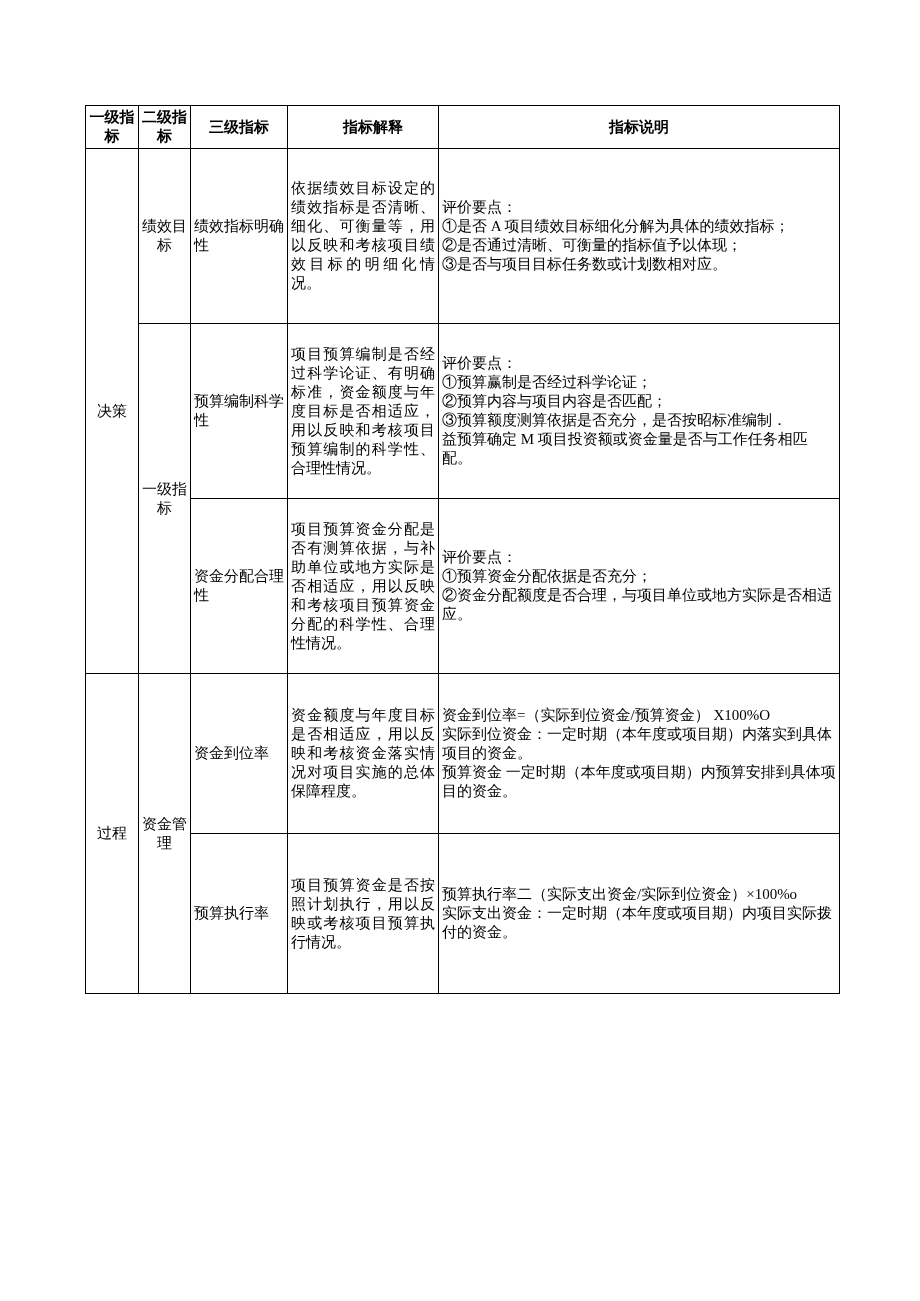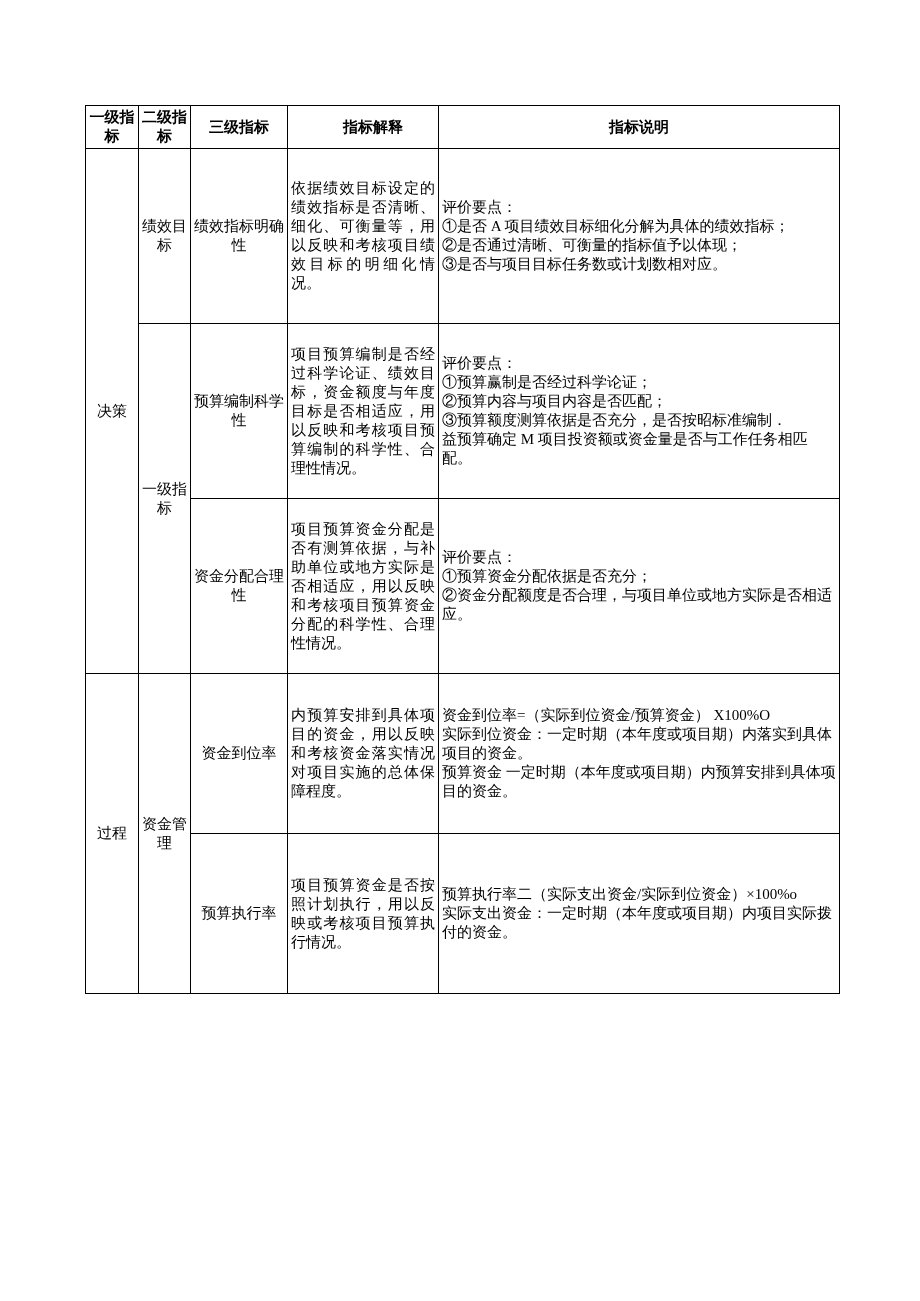--- a/index.html
+++ b/index.html
@@ -21,21 +21,21 @@
     }
     td, th {
       border: 1px solid #000;
       padding: 2px 3px;
       vertical-align: middle;
       word-wrap: break-word;
       word-break: break-all;
     }
     .col1 { width: 53px; text-align: center; }
     .col2 { width: 52px; text-align: center; }
-    .col3 { width: 97px; text-align: center; }
+    .col3 { width: 97px; text-align: left; }
     .col4 { width: 151px; text-align: justify; text-justify: inter-ideograph; }
     .col5 { width: auto; text-align: left; margin-left: 41px; }
     .header-row td { text-align: center; font-weight: bold; }
     .header-row .col4 { text-align: center; padding-left: 23px; }
     .row-high { height: 175px; }
     .row-mid { height: 160px; }
   </style>
 </head>
 <body>
 
@@ -60,35 +60,35 @@
     <td class="col1" rowspan="3">决策</td>
     <td class="col2">绩效目标</td>
     <td class="col3">绩效指标明确性</td>
     <td class="col4">依据绩效目标设定的绩效指标是否清晰、细化、可衡量等，用以反映和考核项目绩效目标的明细化情况。</td>
     <td class="col5">评价要点：<br>①是否 A 项目绩效目标细化分解为具体的绩效指标；<br>②是否通过清晰、可衡量的指标值予以体现；<br>③是否与项目目标任务数或计划数相对应。</td>
   </tr>
 
   <tr class="row-high">
     <td class="col2" rowspan="2">一级指标</td>
     <td class="col3">预算编制科学性</td>
-    <td class="col4">项目预算编制是否经过科学论证、绩效目标，资金额度与年度目标是否相适应，用以反映和考核项目预算编制的科学性、合理性情况。</td>
+    <td class="col4">项目预算编制是否经过科学论证、有明确标准，资金额度与年度目标是否相适应，用以反映和考核项目预算编制的科学性、合理性情况。</td>
     <td class="col5">评价要点：<br>①预算赢制是否经过科学论证；<br>②预算内容与项目内容是否匹配；<br>③预算额度测算依据是否充分，是否按昭标准编制．<br>益预算确定 M 项目投资额或资金量是否与工作任务相匹配。</td>
   </tr>
 
   <tr class="row-high">
     <td class="col3">资金分配合理性</td>
     <td class="col4">项目预算资金分配是否有测算依据，与补助单位或地方实际是否相适应，用以反映和考核项目预算资金分配的科学性、合理性情况。</td>
     <td class="col5">评价要点：<br>①预算资金分配依据是否充分；<br>②资金分配额度是否合理，与项目单位或地方实际是否相适应。</td>
   </tr>
 
   <tr class="row-mid">
     <td class="col1" rowspan="2">过程</td>
     <td class="col2" rowspan="2">资金管理</td>
     <td class="col3">资金到位率</td>
-    <td class="col4">内预算安排到具体项目的资金，用以反映和考核资金落实情况对项目实施的总体保障程度。</td>
+    <td class="col4">资金额度与年度目标是否相适应，用以反映和考核资金落实情况对项目实施的总体保障程度。</td>
     <td class="col5">资金到位率=（实际到位资金/预算资金） X100%O<br>实际到位资金：一定时期（本年度或项目期）内落实到具体项目的资金。<br>预算资金 一定时期（本年度或项目期）内预算安排到具体项目的资金。</td>
   </tr>
 
   <tr class="row-mid">
     <td class="col3">预算执行率</td>
     <td class="col4">项目预算资金是否按照计划执行，用以反映或考核项目预算执行情况。</td>
     <td class="col5">预算执行率二（实际支出资金/实际到位资金）×100%o<br>实际支出资金：一定时期（本年度或项目期）内项目实际拨付的资金。</td>
   </tr>
 </tbody>
   </table>

